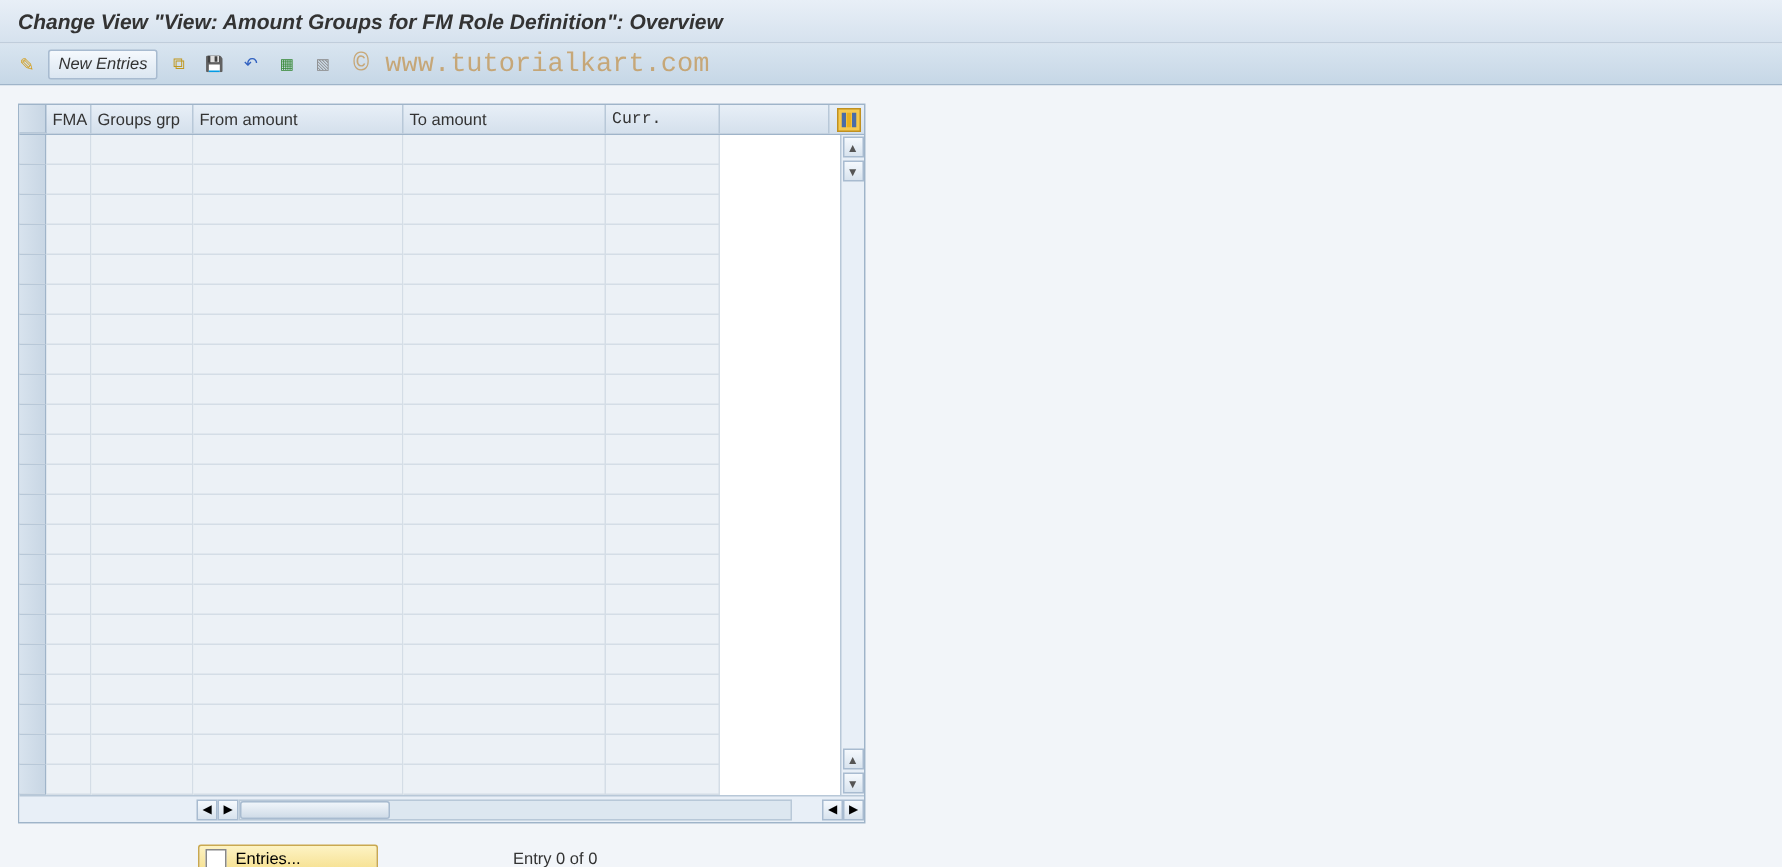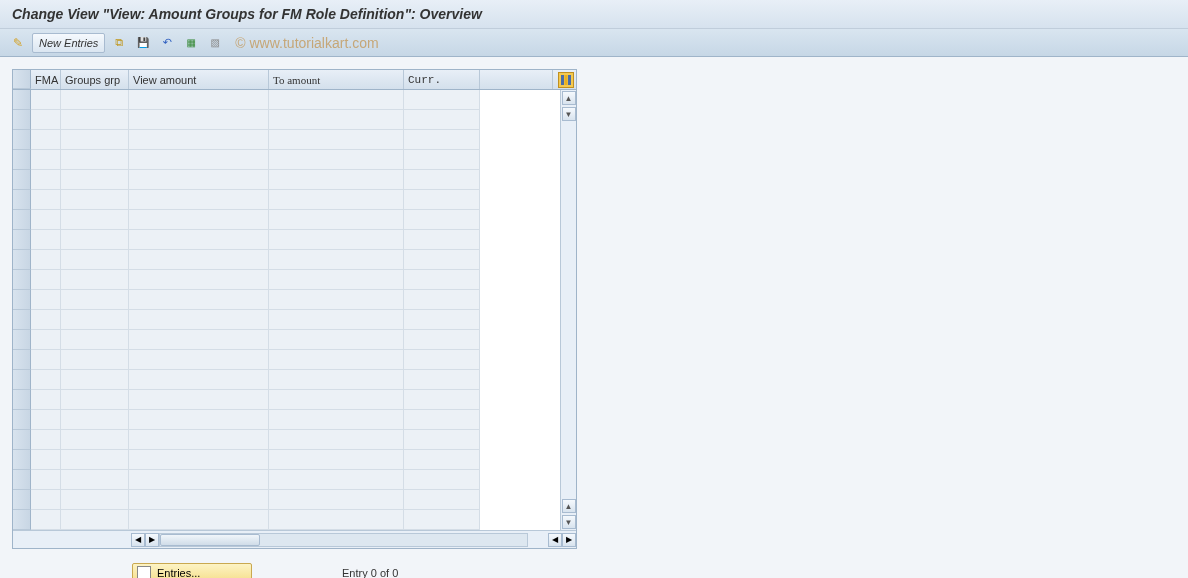--- a/index.html
+++ b/index.html
@@ -50,24 +50,24 @@
       background: linear-gradient(to bottom, #f5f9fd, #dbe6f1);
       border-radius: 2px;
       cursor: pointer;
       height: 20px;
       display: inline-flex;
       align-items: center;
       font-style: italic;
     }
     .watermark {
       color: #c0832c;
-      font-size: 14px;
+      font-size: 18px;
       opacity: 0.6;
       margin-left: 6px;
-      font-family: Liberation Sans, sans-serif;
+      font-family: Liberation Mono, monospace;
     }
     .main-area {
       padding: 12px;
       background: #f2f5f9;
     }
     .grid-container {
       width: 565px;
       border: 1px solid #9fb4c9;
       background: #fff;
       position: relative;
@@ -85,21 +85,21 @@
       color: #333;
       display: flex;
       align-items: center;
       overflow: hidden;
       white-space: nowrap;
     }
     .col-select { width: 18px; flex-shrink: 0; }
     .col-fma { width: 30px; flex-shrink: 0; }
     .col-amtgrp { width: 68px; flex-shrink: 0; }
     .col-from { width: 140px; flex-shrink: 0; }
-    .col-to { width: 135px; flex-shrink: 0; font-family: Liberation Serif, serif; }
+    .col-to { width: 135px; flex-shrink: 0; }
     .col-curr { width: 76px; flex-shrink: 0; font-family: Liberation Mono, monospace; }
     .col-vscroll { width: 24px; flex-shrink: 0; margin-left: auto; }
     .grid-body {
       display: flex;
     }
     .grid-rows {
       flex: 1;
     }
     .grid-row {
       display: flex;
@@ -239,21 +239,21 @@
       <svg width="10" height="10" viewBox="0 0 10 10">
           <rect x="0" y="0" width="3" height="10" fill="#4a6da8"></rect>
           <rect x="3.5" y="0" width="3" height="10" fill="#e8b020"></rect>
           <rect x="7" y="0" width="3" height="10" fill="#4a6da8"></rect>
         </svg>
     </span>
     <div class="grid-header-row">
       <div class="grid-header-cell col-select row-selector"></div>
       <div class="grid-header-cell col-fma">FMA</div>
       <div class="grid-header-cell col-amtgrp">Groups grp</div>
-      <div class="grid-header-cell col-from">View amount</div>
+      <div class="grid-header-cell col-from">From amount</div>
       <div class="grid-header-cell col-to">To amount</div>
       <div class="grid-header-cell col-curr">Curr.</div>
       <div class="col-vscroll" style="background:linear-gradient(to bottom,#e8eff7,#d4e0ec);border-left:1px solid #b8c8d8;"></div>
     </div>
     <div class="grid-body">
       <div class="grid-rows">
 
         <div class="grid-row">
             <div class="grid-cell col-select row-selector"></div>
             <div class="grid-cell col-fma"></div>

